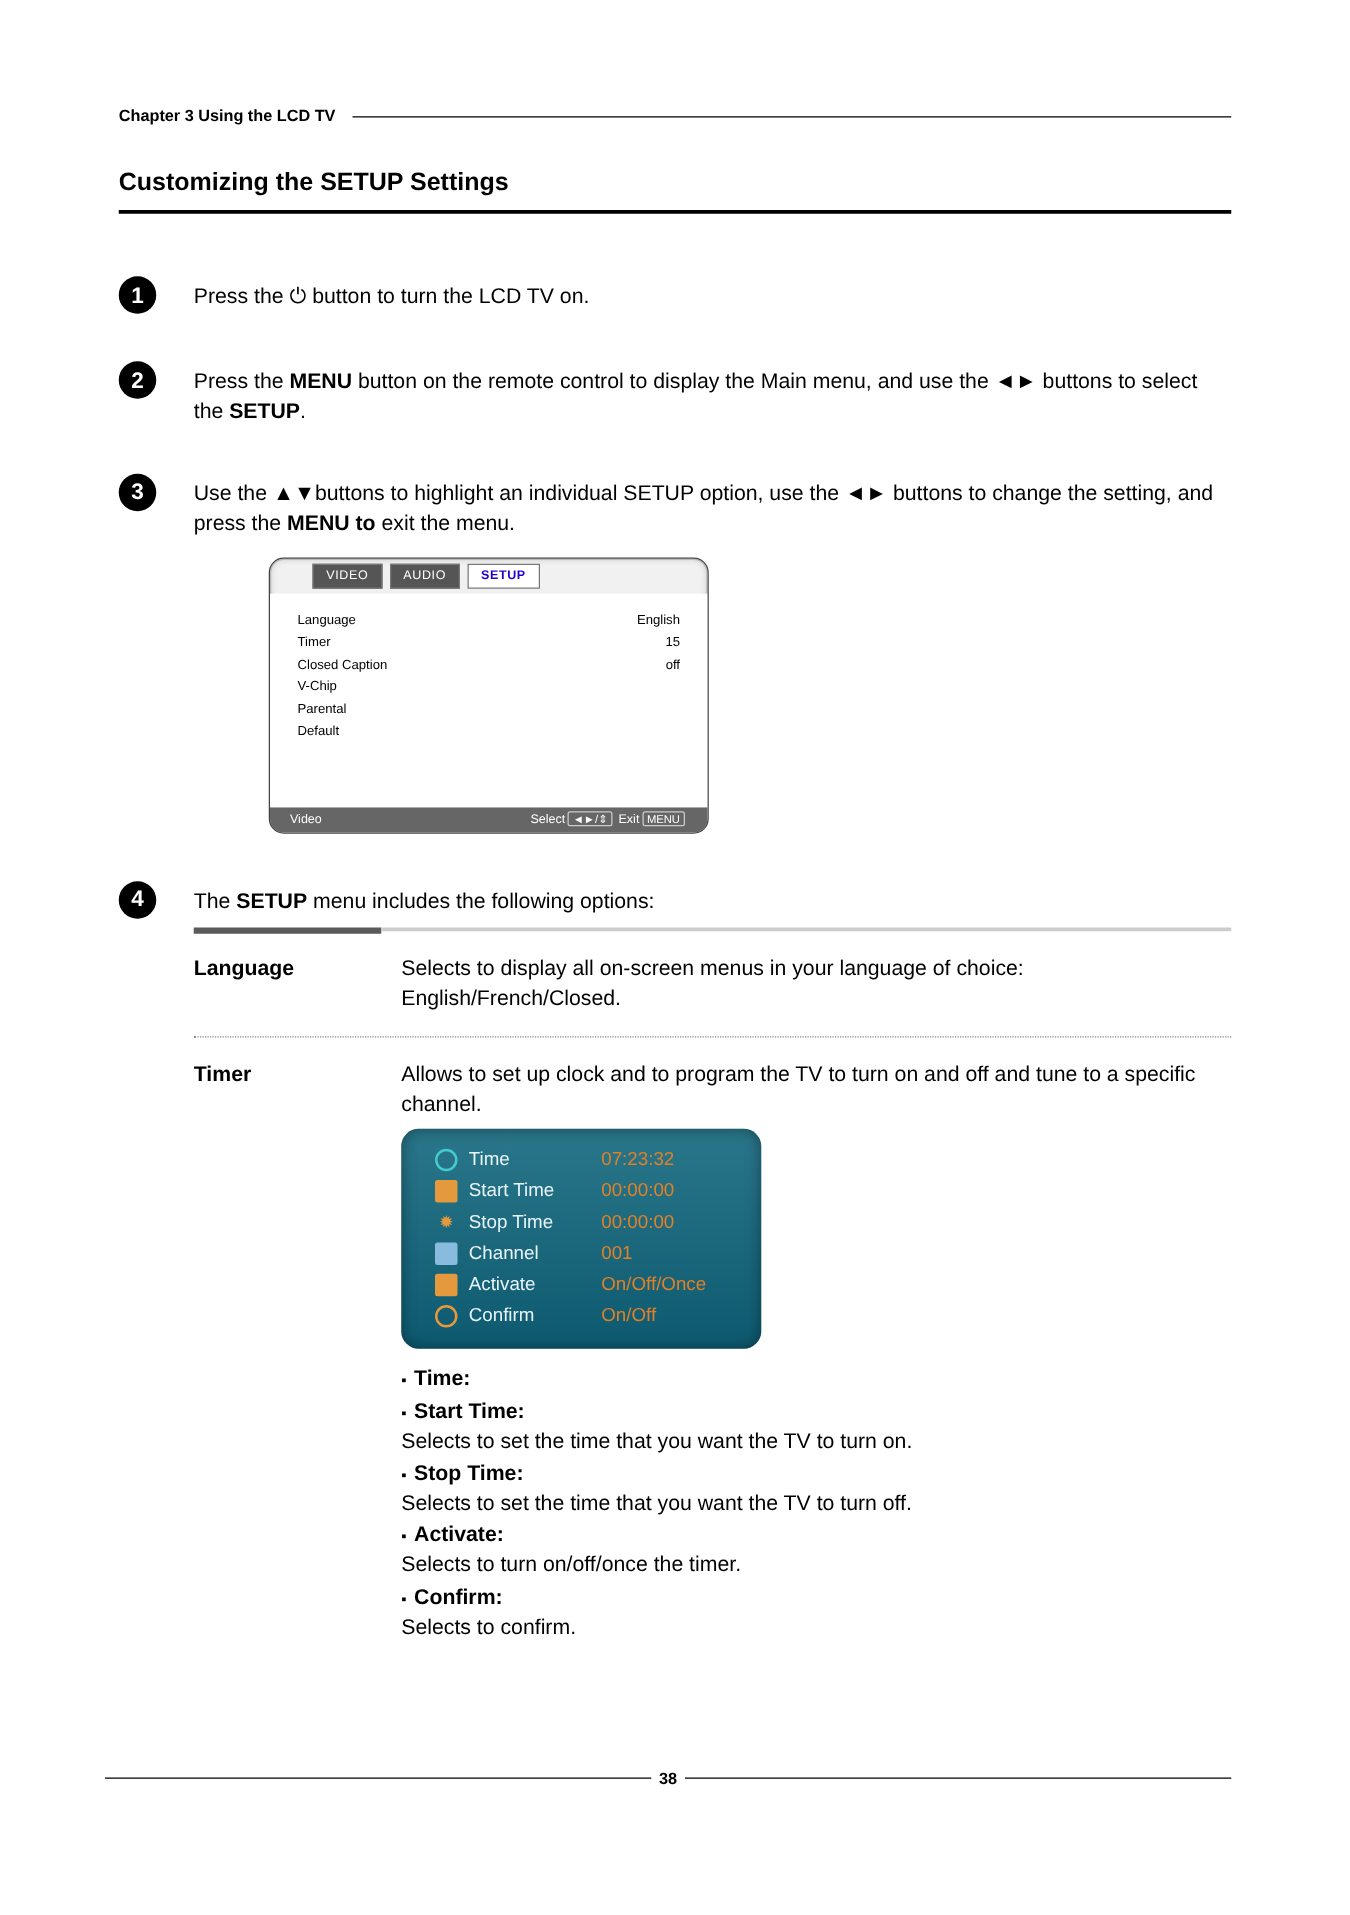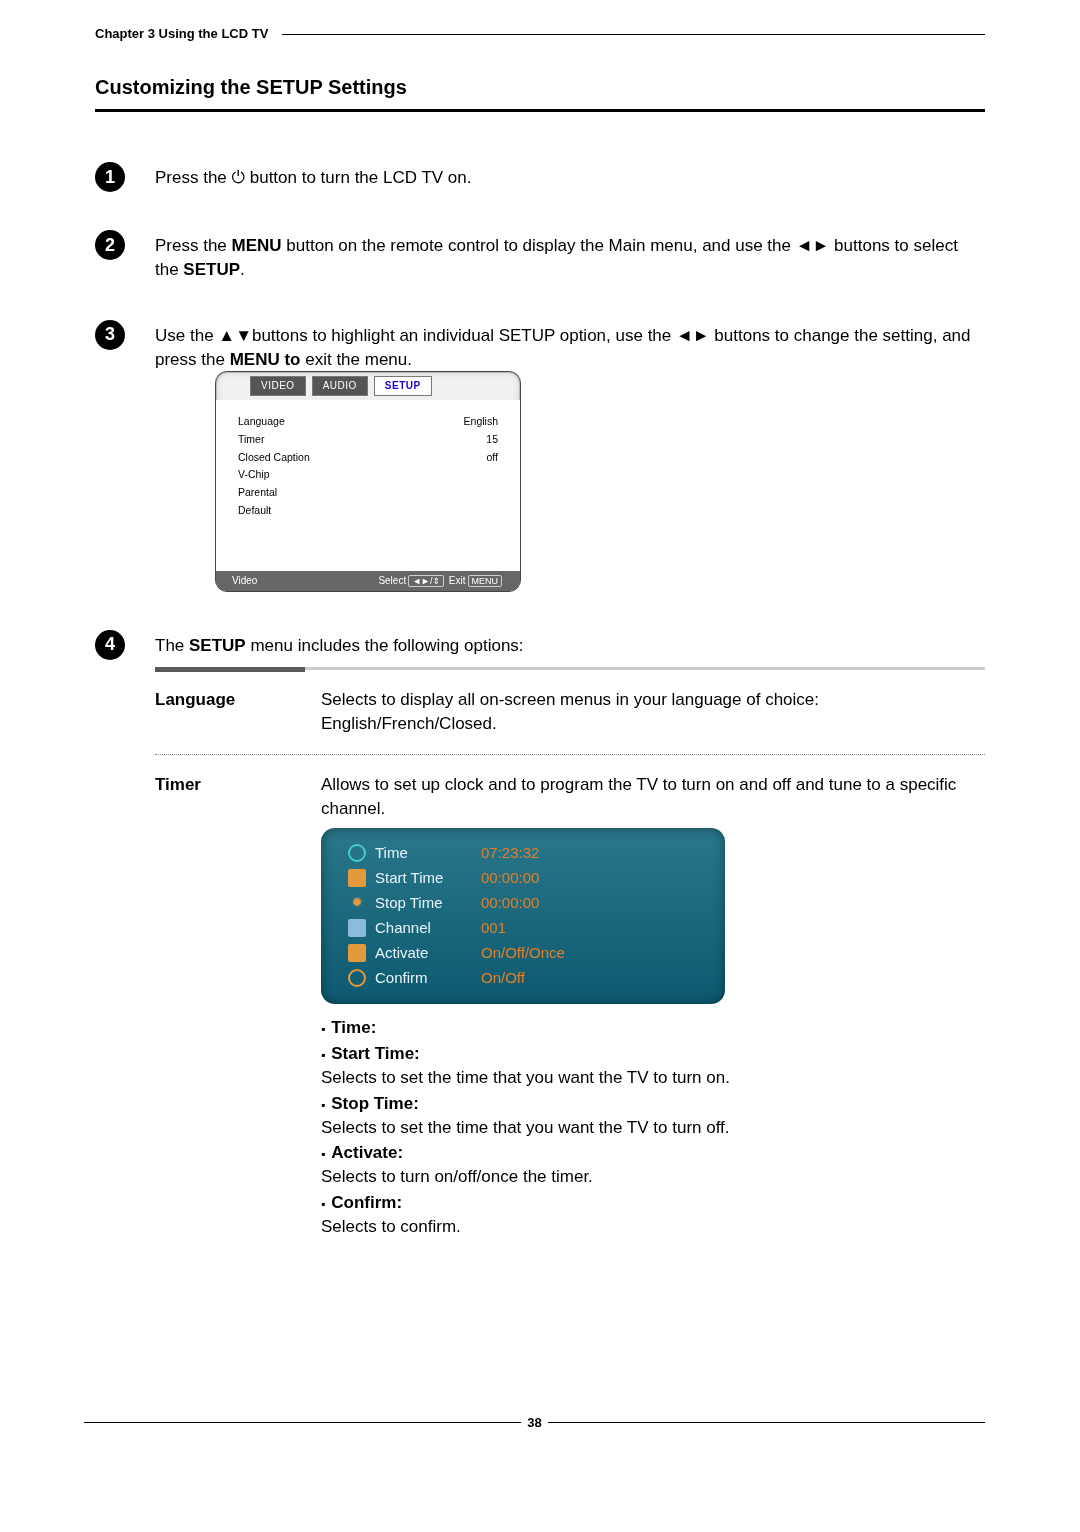--- a/index.html
+++ b/index.html
@@ -7,21 +7,21 @@
     font-family: Arial, Helvetica, sans-serif;
     background: #fff;
     width: 1080px;
     height: 1532px;
     position: relative;
     color: #000;
     font-size: 17px;
     line-height: 1.4;
   }
   .page {
-    padding: 25px 95px 0 95px;
+    padding: 84px 95px 0 95px;
   }
   .chapter-line {
     font-size: 13px;
     font-weight: bold;
     display: flex;
     align-items: center;
     margin-bottom: 30px;
   }
   .chapter-line .rule {
     flex: 1;
@@ -57,23 +57,23 @@
     justify-content: center;
     font-size: 18px;
     margin-right: 30px;
     flex-shrink: 0;
     margin-top: 10px;
   }
   .step .txt { padding-top: 14px; }
 
   
   .osd {
-    width: 306px;
+    width: 352px;
     margin-left: 60px;
-    margin-top: 0;
+    margin-top: 16px;
     border: 1px solid #444;
     border-radius: 12px;
     background: linear-gradient(#f2f2f2,#e4e4e4);
     font-size: 11px;
     box-shadow: inset 0 0 0 1px #bbb, 0 0 6px rgba(0,0,0,0.2) inset;
     overflow: hidden;
   }
   .osd-tabs{
     display:flex;
     gap:6px;
@@ -129,21 +129,21 @@
   }
   .opt-row .label{
     flex:0 0 166px;
     font-weight:bold;
   }
   .opt-row .desc{flex:1}
   .opt-row:last-child{border-bottom:none}
 
   
   .timer-osd{
-    width:404px;
+    width:288px;
     margin:8px 0 12px 0;
     border-radius:14px;
     overflow:hidden;
     background:linear-gradient(#2a768a,#0d5a70);
     padding:10px 18px 12px 18px;
     color:#e8f4f8;
     font-size:15px;
     box-shadow: inset 0 0 12px rgba(0,0,0,0.4);
   }
   .timer-row{display:flex;align-items:center;margin:4px 0}

